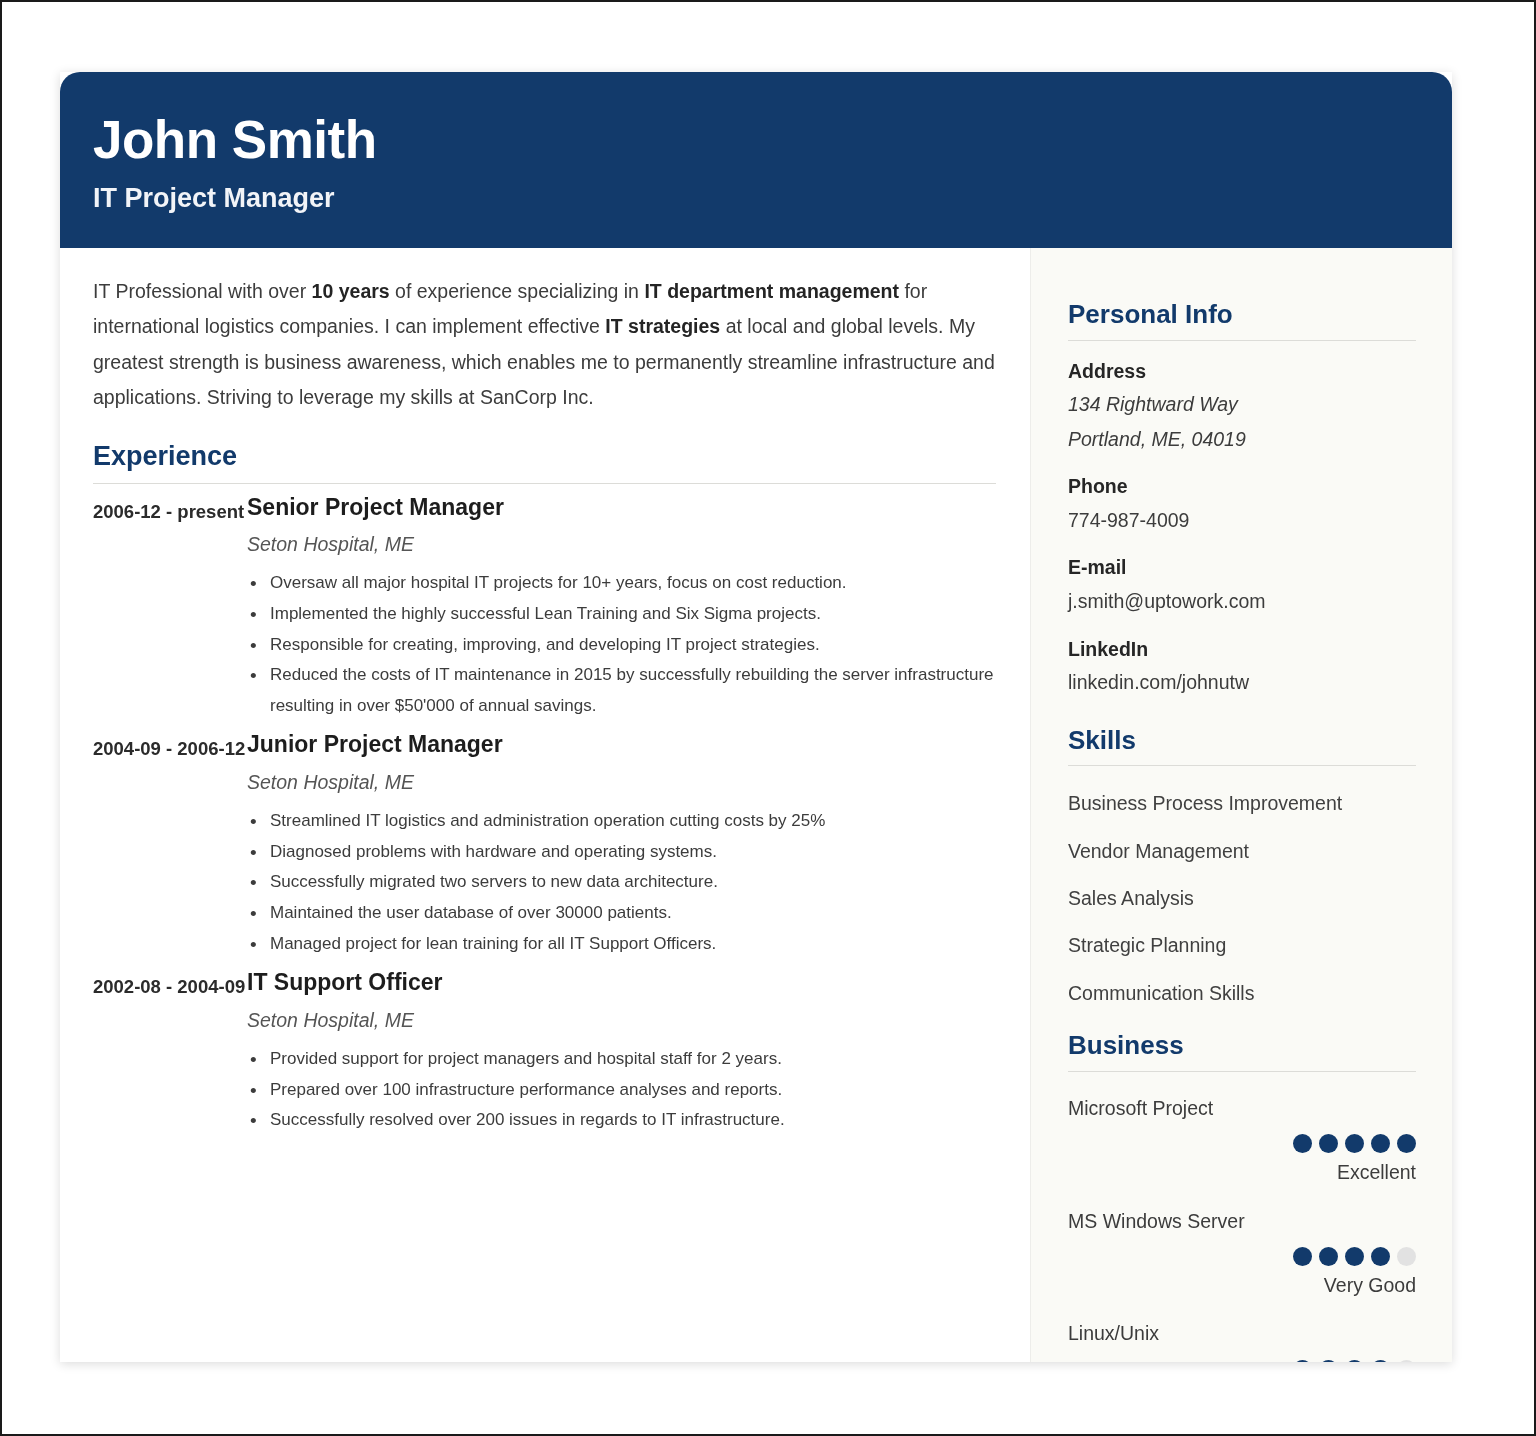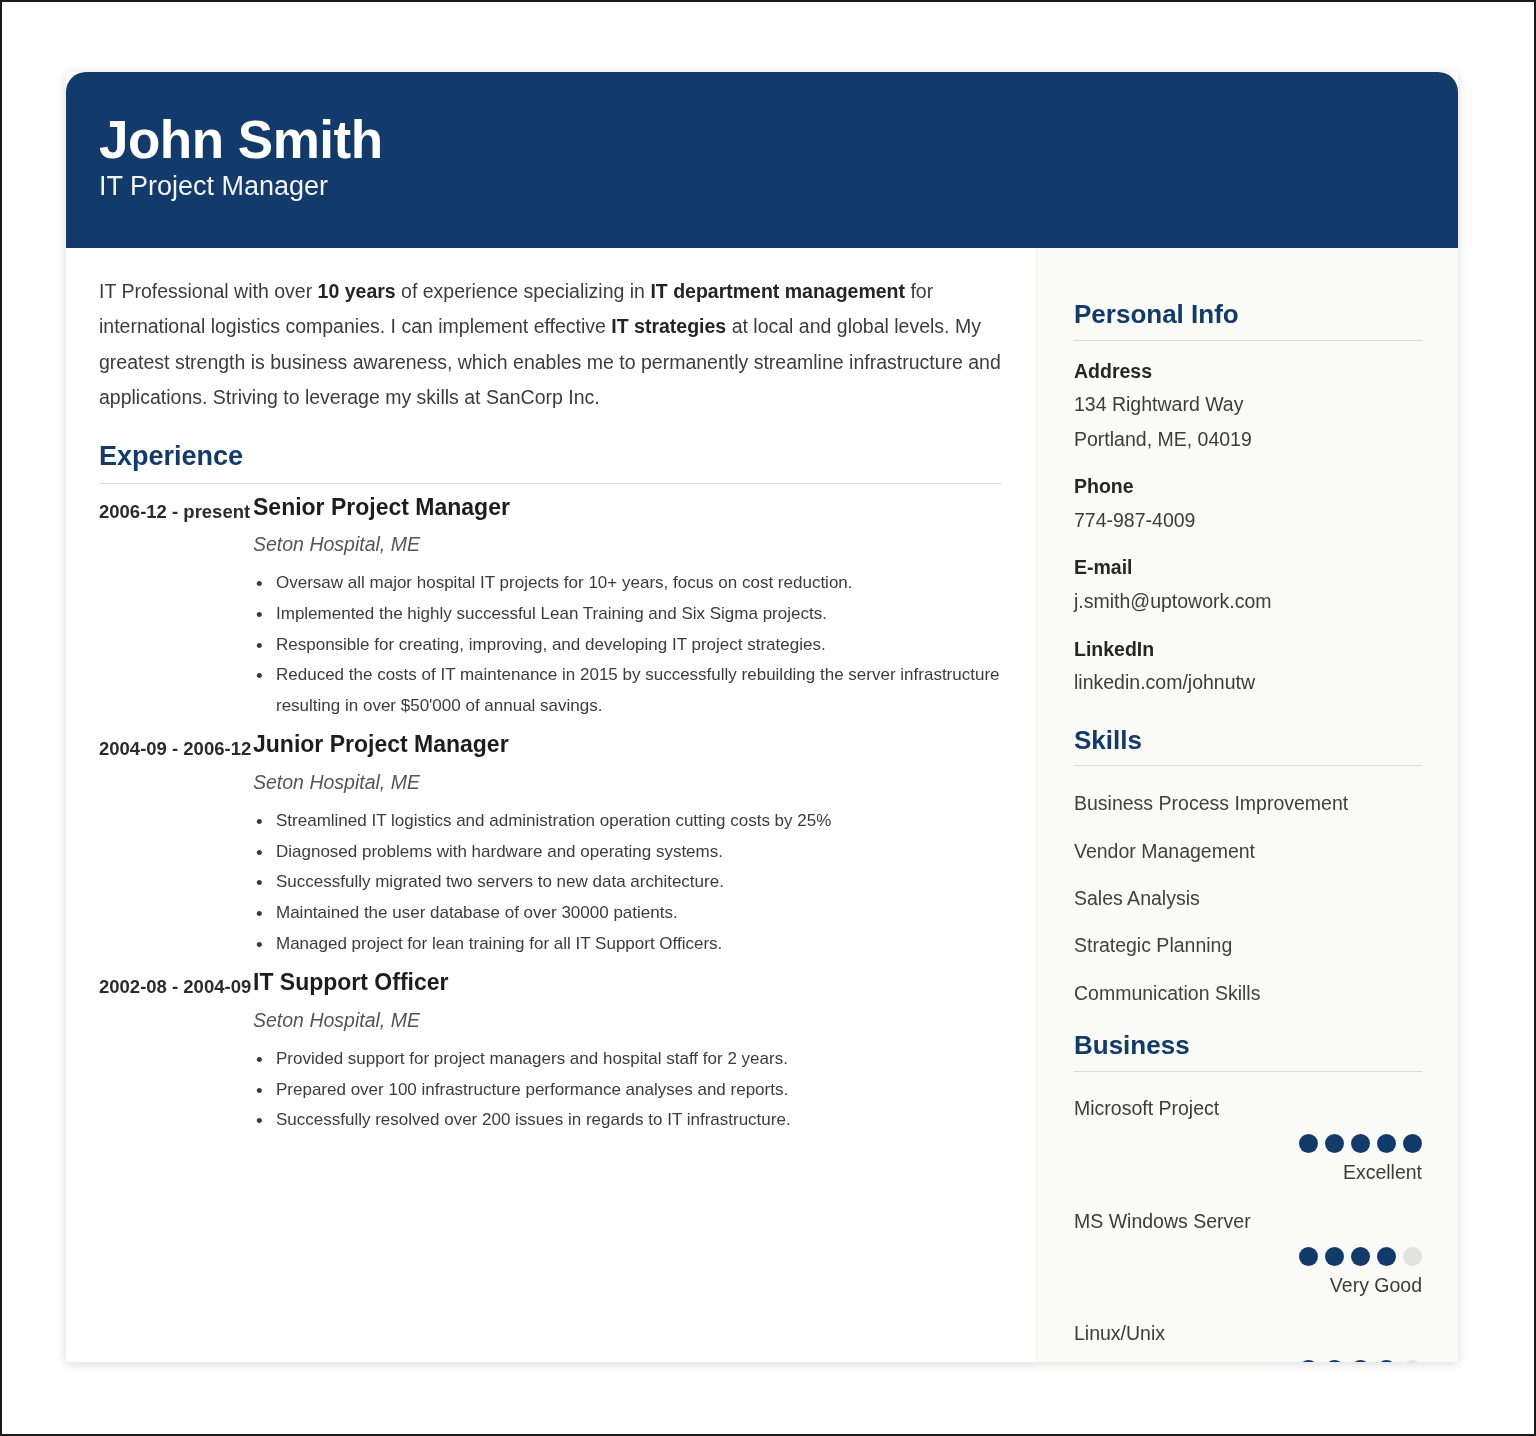--- a/index.html
+++ b/index.html
@@ -19,21 +19,21 @@
   .page-frame {
     position: relative;
     width: 100%;
     height: 100%;
     background: #ffffff;
   }
 
   
   .resume-card {
     position: absolute;
-    left: 64px;
+    left: 58px;
     top: 70px;
     width: 1392px;
     height: 1290px;
     background: #ffffff;
     box-shadow: 0 2px 10px rgba(0,0,0,0.14);
     overflow: hidden;
   }
 
   
   .resume-header {
@@ -48,22 +48,22 @@
     color: #ffffff;
     font-size: 53px;
     font-weight: bold;
     line-height: 1.05;
     letter-spacing: -0.5px;
     margin: 0;
   }
   .job-title-head {
     color: #f2f4f8;
     font-size: 27px;
-    font-weight: normal;
-    margin-top: 4px;
+    font-weight: bold;
+    margin-top: 16px;
     line-height: 1.1;
   }
 
   
   .resume-body {
     display: flex;
     align-items: stretch;
     height: 1114px;
   }
   .col-main {
@@ -160,21 +160,21 @@
     color: #262626;
     margin-top: 19px;
     line-height: 1.2;
   }
   .info-value {
     font-size: 19.5px;
     color: #3c3c3c;
     line-height: 1.78;
     margin-top: 4px;
   }
-  .info-value div { line-height: 1.78; }
+  .info-value div { line-height: 1.78; font-style: italic; }
 
   .skill-item {
     font-size: 19.5px;
     color: #404040;
     line-height: 1.2;
     margin-top: 24px;
   }
   .skill-list > .skill-item:first-child { margin-top: 26px; }
 
   

